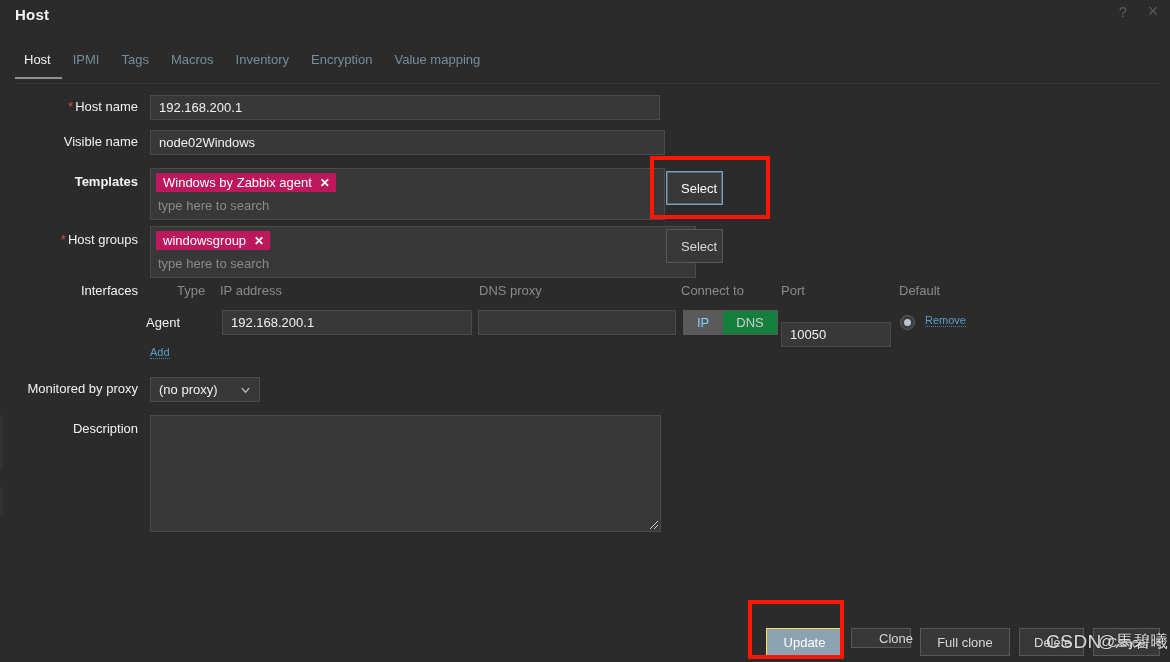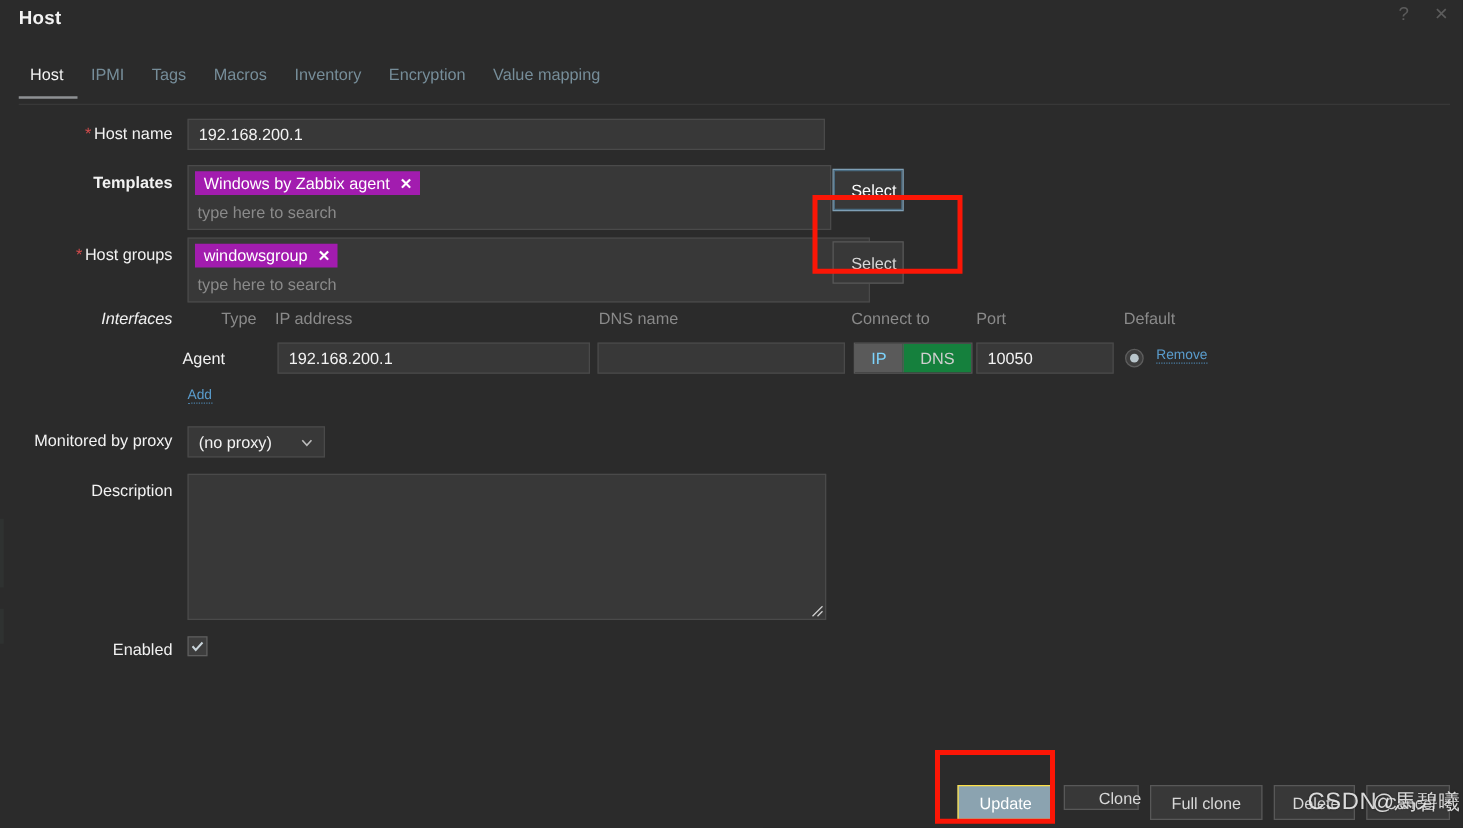--- a/index.html
+++ b/index.html
@@ -94,21 +94,21 @@
   .fld::placeholder { color: #8a8a8a; }
 
   
   .ms {
     background: #383838;
     border: 1px solid #4a4a4a;
     padding: 4px 5px 3px 5px;
   }
   .chip {
     display: inline-flex; align-items: center;
-    background: #a21caf;
+    background: #be185d;
     color: #ffffff;
     font-size: 13px;
     height: 19px;
     padding: 0 6px 0 7px;
     margin-bottom: 3px;
     cursor: default;
   }
   .chip .x {
     margin-left: 8px; font-size: 12px; font-weight: bold;
     color: #ffffff; cursor: pointer; line-height: 1;
@@ -266,20 +266,24 @@
 
   <div class="form">
 
     <div class="row" style="height:32px;">
       <div class="lbl" style="top:7px;">
         <span class="req">*</span><span>Host name</span>
       </div>
       <input class="fld" type="text" style="position: absolute; left: 150px; top: 3px; width: 510px;" value="192.168.200.1">
     </div>
 
+    <div class="row" style="height:36px;">
+      <div class="lbl" style="top:10px;">Visible name</div>
+      <input class="fld" type="text" style="position: absolute; left: 150px; top: 6px; width: 515px;" value="node02Windows">
+    </div>
 
     <div class="row" style="height:58px;">
       <div class="lbl" style="top:14px;font-weight:bold;">Templates</div>
       <div class="ms" style="position:absolute;left:150px;top:8px;width:515px;height:52px;">
         <span class="chip">
           <span>Windows by Zabbix agent</span>
           <span class="x">✕</span>
         </span>
         <input class="ms-input" type="text" placeholder="type here to search" style="">
       </div>
@@ -294,40 +298,40 @@
         <span class="chip">
           <span>windowsgroup</span>
           <span class="x">✕</span>
         </span>
         <input class="ms-input" type="text" placeholder="type here to search" style="">
       </div>
       <button class="btn" style="position:absolute;left:666px;top:11px;width:57px;">Select</button>
     </div>
 
     <div class="row" style="height:92px;">
-      <div class="lbl" style="top:7px;font-style:italic;">Interfaces</div>
+      <div class="lbl" style="top:7px;">Interfaces</div>
 
       <div class="col-hdr" style="left:177px;top:7px;">Type</div>
       <div class="col-hdr" style="left:220px;top:7px;">IP address</div>
-      <div class="col-hdr" style="left:479px;top:7px;">DNS name</div>
+      <div class="col-hdr" style="left:479px;top:7px;">DNS proxy</div>
       <div class="col-hdr" style="left:681px;top:7px;">Connect to</div>
       <div class="col-hdr" style="left:781px;top:7px;">Port</div>
       <div class="col-hdr" style="left:899px;top:7px;">Default</div>
 
       <div style="position:absolute;left:0;top:32px;width:1170px;height:30px;">
         <div class="iface-type" style="left:130px;top:7px;">Agent</div>
         <input class="fld" type="text" style="position: absolute; left: 222px; top: 2px; width: 250px;" value="192.168.200.1">
         <input class="fld" type="text" style="position: absolute; left: 478px; top: 2px; width: 198px;" value="">
 
         <div class="toggle" style="left:683px;top:2px;">
           <button class="sel">IP</button>
           <button>DNS</button>
         </div>
 
-        <input class="fld" type="text" style="position: absolute; left: 781px; top: 2px; width: 110px;" value="10050">
+        <input class="fld" type="text" style="position: absolute; left: 781px; top: 14px; width: 110px;" value="10050">
 
         <div class="radio" style="left:900px;top:7px;">
           <div class="dot"></div>
         </div>
 
         <a class="a-link" style="position:absolute;left:925px;top:6px;">Remove</a>
       </div>
 
       <a class="a-link" style="position:absolute;left:150px;top:70px;">Add</a>
     </div>
@@ -347,28 +351,20 @@
     <div class="row" style="height:128px;">
       <div class="lbl" style="top:13px;">Description</div>
       <div style="position:absolute;left:150px;top:7px;width:511px;height:117px;">
         <textarea class="ta" style="width: 511px; height: 117px;"></textarea>
         <svg class="ta-grip" viewBox="0 0 12 12">
           <path d="M11 3 L3 11 M11 7 L7 11" stroke="#cfcfcf" stroke-width="1" fill="none"></path>
         </svg>
       </div>
     </div>
 
-    <div class="row" style="height:36px;">
-      <div class="lbl" style="top:12px;">Enabled</div>
-      <div class="cbx" style="left:150px;top:9px;">
-        <svg viewBox="0 0 12 12">
-          <path d="M2 6 L4.6 9 L10 3" stroke="#c9d4da" stroke-width="1.6" fill="none"></path>
-        </svg>
-      </div>
-    </div>
 
   </div>
 
   <div class="footer">
     <button class="btn primary" style="position:absolute;left:766px;top:18px;width:77px;height:28px;">Update</button>
     <button class="btn" style="position:absolute;left:851px;top:18px;width:60px;height:20px;padding-left:27px;">Clone</button>
     <button class="btn" style="position:absolute;left:920px;top:18px;width:90px;height:28px;">Full clone</button>
     <button class="btn" style="position:absolute;left:1019px;top:18px;width:65px;height:28px;">Delete</button>
     <button class="btn" style="position:absolute;left:1093px;top:18px;width:67px;height:28px;">Cancel</button>
   </div>

